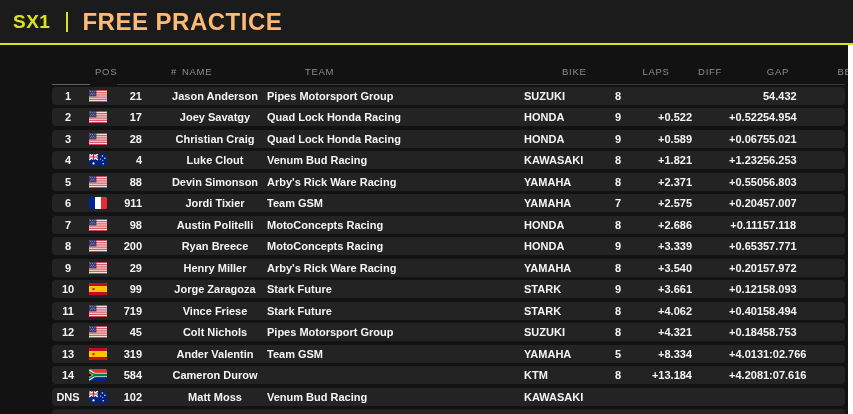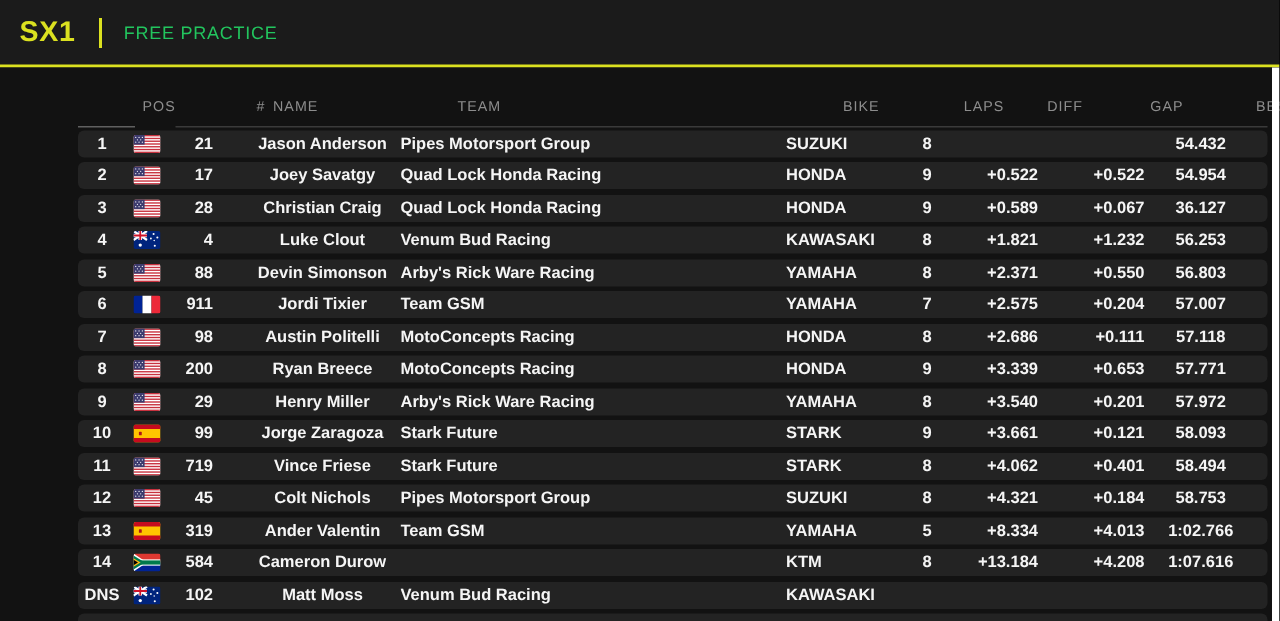--- a/index.html
+++ b/index.html
@@ -7,21 +7,21 @@
   html,body { width:853px; height:414px; overflow:hidden; background:#000; }
   body { font-family:"Liberation Sans","DejaVu Sans",sans-serif; }
   .screen { position:relative; width:853px; height:414px; background:var(--panel); }
 
   
   .topbar { position:absolute; top:0; left:0; width:853px; height:45px;
             background:var(--bar); border-bottom:2px solid var(--accent);
             display:flex; align-items:center; }
   .series { color:var(--accent); font-size:19px; font-weight:bold; margin-left:13px; letter-spacing:.5px; }
   .sep { width:2px; height:20px; background:var(--accent); margin:0 14px 0 16px; }
-  .session { color:#22c55e; font-size:12px; font-weight:normal; letter-spacing:.5px; }
+  .session { color:#fdba74; font-size:24px; font-weight:bold; letter-spacing:.5px; }
 
   
   .content { position:absolute; top:45px; left:0; width:853px; height:369px; background:var(--panel); }
   .right-strip { position:absolute; top:0; right:0; width:5px; height:100%; background:#ffffff; }
 
   .table { position:absolute; left:52px; top:0; width:793px; }
   .grid { display:grid; grid-template-columns:32px 28px 32px 123px 257px 76px 36px 56px 71px 82px; }
 
   .thead { margin-top:13px; height:26px; align-items:center;margin-left:38px; }
   .thead .c { font-size:9.5px; font-weight:normal; color:#8d8d8d; letter-spacing:.7px; white-space:nowrap; }
@@ -40,21 +40,21 @@
   .row .c { font-size:11px; font-weight:bold; color:#f5f5f5; white-space:nowrap;
             font-variant-numeric:tabular-nums; overflow:hidden; }
   .row .pos  { text-align:center; }
   .row .num  { text-align:right; padding-right:2px; }
   .row .name { text-align:center; padding-left:19px; }
   .row .team { text-align:left; }
   .row .bike { text-align:left; }
   .row .laps { text-align:center; }
   .row .diff { text-align:right; }
   .row .gap  { text-align:right; }
-  .row .best { text-align:center; padding-right:7px; }
+  .row .best { text-align:left; padding-right:7px; }
   .row .flag { display:flex; align-items:center; justify-content:center; overflow:visible; }
   .row .flag svg { display:block; border-radius:1.5px; }
 
   .sliver { position:absolute; left:52px; top:364px; width:793px; height:5px;
             background:var(--rowbg); border-radius:4px 4px 0 0; }
 </style>
 </head>
 <body>
 
 <div class="screen">
@@ -180,21 +180,21 @@
                 </g>
               </svg>
             </span>
     <span class="c num">28</span>
     <span class="c name">Christian Craig</span>
     <span class="c team">Quad Lock Honda Racing</span>
     <span class="c bike">HONDA</span>
     <span class="c laps">9</span>
     <span class="c diff">+0.589</span>
     <span class="c gap">+0.067</span>
-    <span class="c best">36.127</span>
+    <span class="c best">55.021</span>
   </div>
           <div class="row grid">
     <span class="c pos">4</span>
     <span class="c flag">
               <svg width="18" height="12" viewBox="0 0 18 12">
                 <rect width="18" height="12" fill="#00247d"></rect>
                 <path d="M0,0 L9,6 M9,0 L0,6" stroke="#ffffff" stroke-width="1.5"></path>
                 <path d="M4.5,0 V6 M0,3 H9" stroke="#ffffff" stroke-width="2.4"></path>
                 <path d="M4.5,0 V6 M0,3 H9" stroke="#cf142b" stroke-width="1.2"></path>
                 <g fill="#ffffff">

